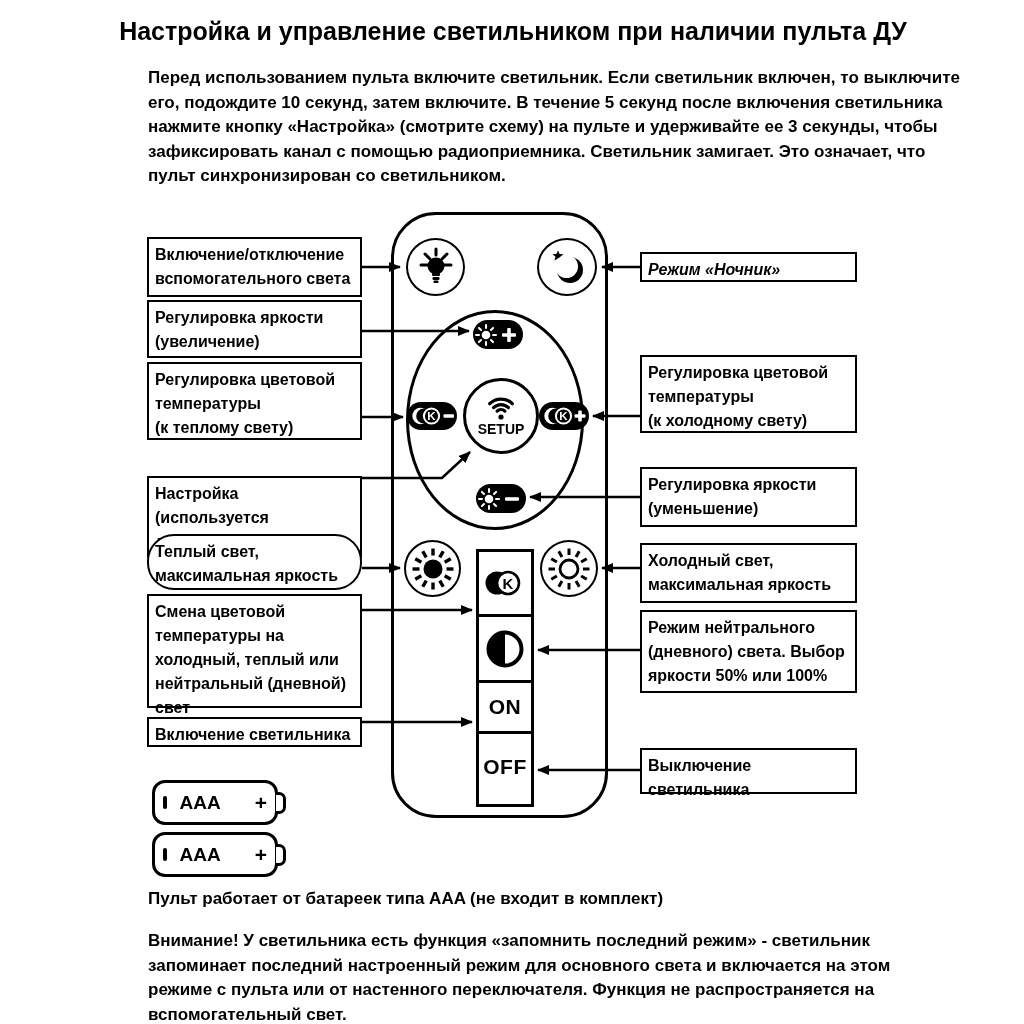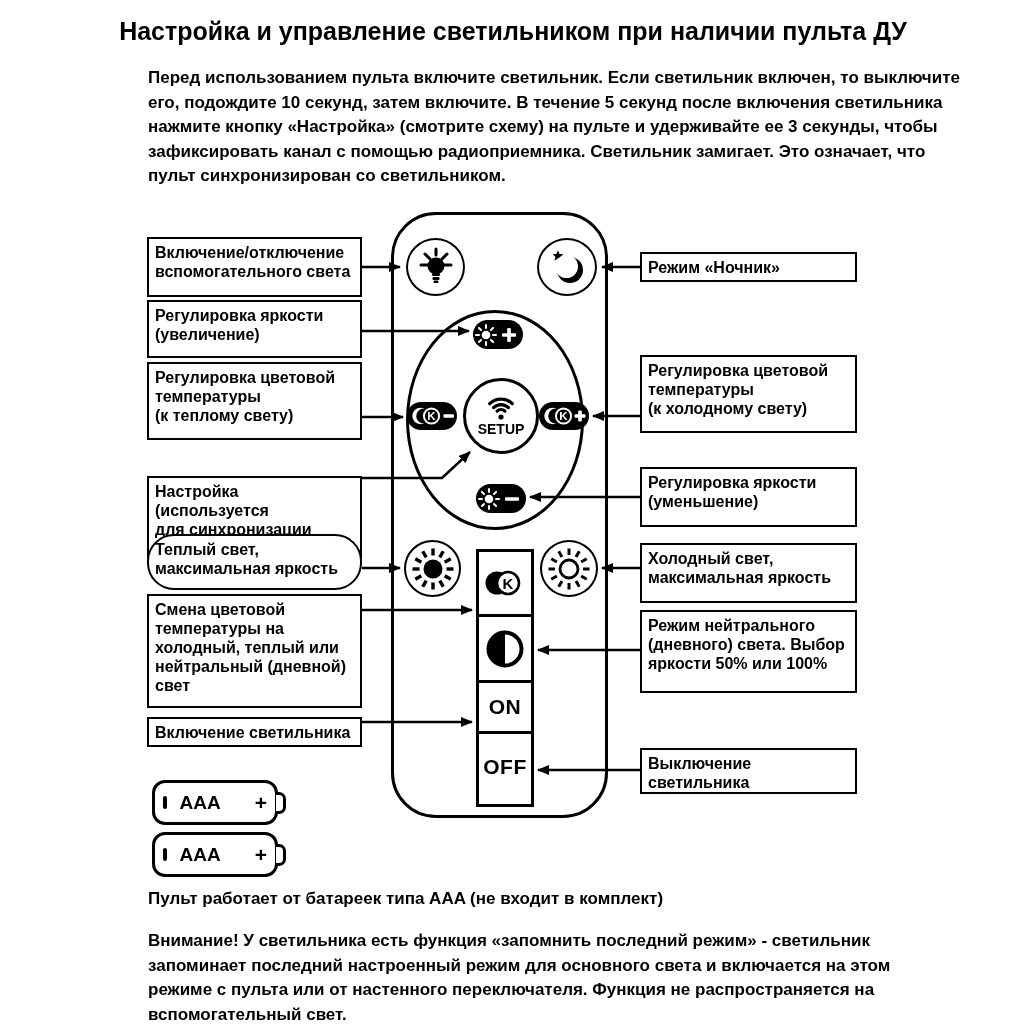--- a/index.html
+++ b/index.html
@@ -2,21 +2,21 @@
 <html><head>
 <meta charset="utf-8">
 <style>
   html,body{margin:0;padding:0;background:#fff;}
   .page{position:relative;width:1024px;height:1024px;background:#fff;overflow:hidden;
         font-family:"Liberation Sans",sans-serif;font-weight:700;color:#000;}
   .title{position:absolute;top:16px;left:0;width:1024px;text-align:center;
          font-size:25px;margin:1px;letter-spacing:0;}
   .para{position:absolute;font-size:17px;line-height:24.5px;white-space:pre;}
   .callout{position:absolute;border:2.5px solid #000;box-sizing:border-box;
-           font-size:16px;line-height:19px;padding:4px 6px;white-space:pre-line;
+           font-size:16px;line-height:24px;padding:4px 6px;white-space:pre-line;
            background:#fff;z-index:5;}
   .overlay{position:absolute;left:0;top:0;z-index:3;}
   .remote-body{position:absolute;left:391px;top:212px;width:217px;height:606px;
                border:3px solid #000;border-radius:45px;box-sizing:border-box;
                background:#fff;z-index:1;}
   .ellipse{position:absolute;left:406px;top:310px;width:178px;height:220px;
            border:3px solid #000;border-radius:50%;box-sizing:border-box;z-index:2;}
   .rbtn{position:absolute;border:2.5px solid #000;border-radius:50%;box-sizing:border-box;
         background:#fff;display:flex;align-items:center;justify-content:center;z-index:4;}
   .pill{position:absolute;background:#000;border-radius:15px;display:flex;
@@ -93,21 +93,21 @@
 пульта и светильника)</div>
   <div class="callout" style="left:147px;top:534px;width:215px;height:56px;border-radius:27px;">Теплый свет,
 максимальная яркость</div>
   <div class="callout" style="left:147px;top:594px;width:215px;height:114px;">Смена цветовой
 температуры на
 холодный, теплый или
 нейтральный (дневной)
 свет</div>
   <div class="callout" style="left:147px;top:717px;width:215px;height:30px;">Включение светильника</div>
 
-  <div class="callout" style="left:640px;top:252px;width:217px;height:30px;">Режим «Ночник»</div>
+  <div class="callout" style="left:640px;top:252px;width:217px;height:30px;font-style:italic;">Режим «Ночник»</div>
   <div class="callout" style="left:640px;top:355px;width:217px;height:78px;">Регулировка цветовой
 температуры
 (к холодному свету)</div>
   <div class="callout" style="left:640px;top:467px;width:217px;height:60px;">Регулировка яркости
 (уменьшение)</div>
   <div class="callout" style="left:640px;top:543px;width:217px;height:60px;">Холодный свет,
 максимальная яркость</div>
   <div class="callout" style="left:640px;top:610px;width:217px;height:83px;">Режим нейтрального
 (дневного) света. Выбор
 яркости 50% или 100%</div>

